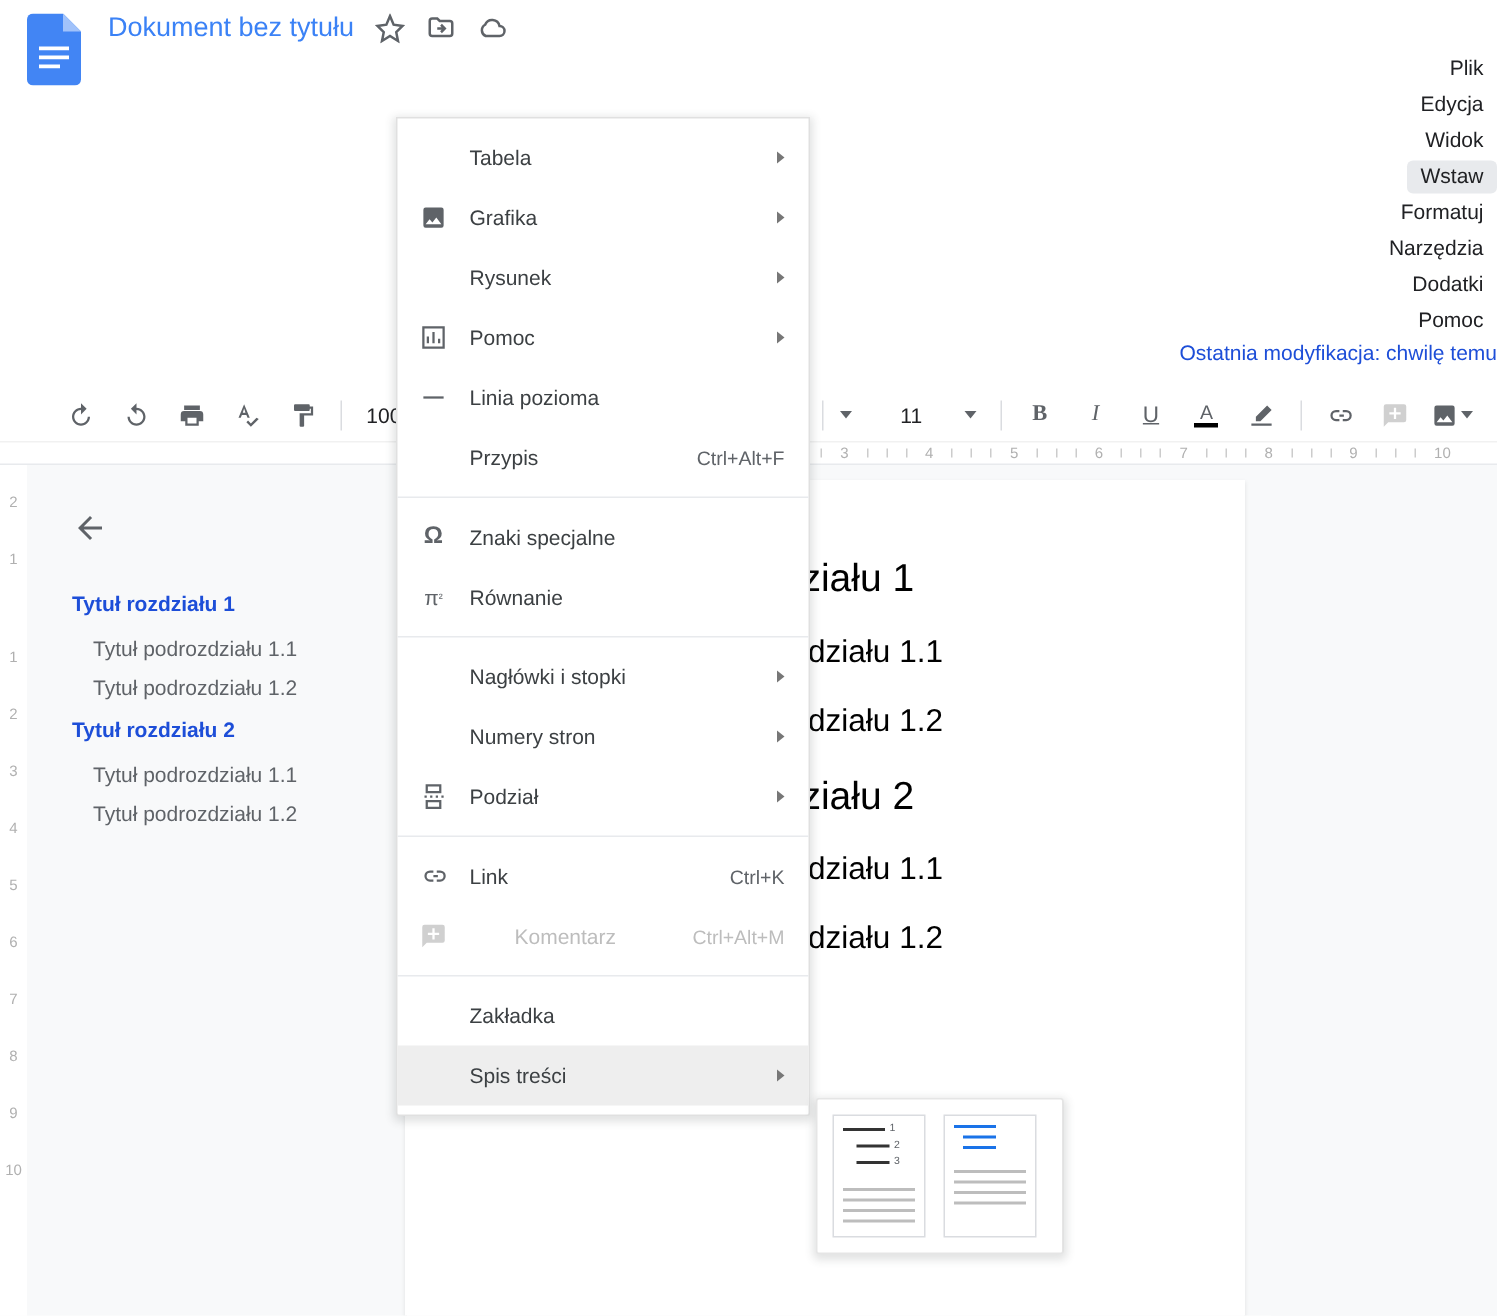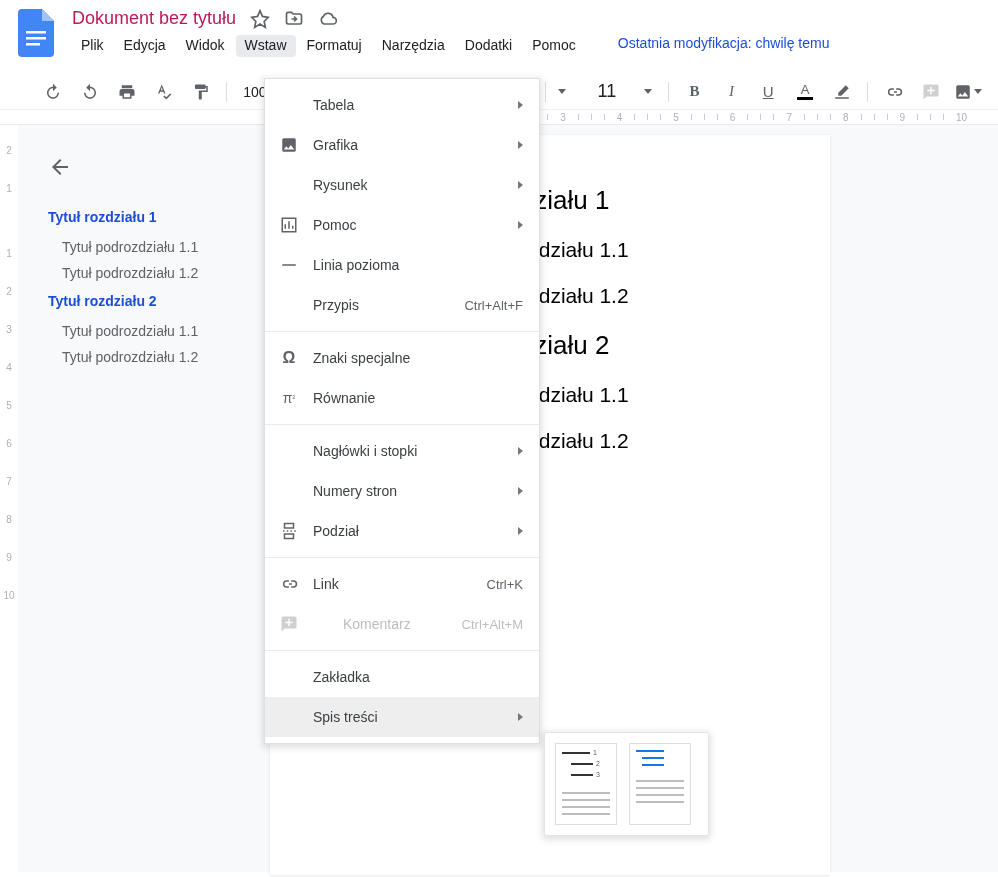--- a/index.html
+++ b/index.html
@@ -2,32 +2,32 @@
 <html><head>
 <meta charset="utf-8">
 <style>
   * { box-sizing: border-box; }
   body { margin:0; font-family: Arial, "Google Sans", sans-serif; background:#fff; color:#202124; width:998px; height:877px; overflow:hidden; }
   .header { padding:8px 0 0 16px; display:flex; align-items:flex-start; }
   .doc-icon { width:40px; height:50px; margin-right:16px; display:flex; align-items:center; justify-content:center; }
   .doc-icon svg { display:block; }
   .header-main { flex:1; }
   .title-row { display:flex; align-items:center; gap:14px; font-size:18px; color:#5f6368; }
-  .title-row .title { color:#be185d; }
+  .title-row .title { color:#3b82f6; }
   .title-icon { color:#5f6368; width:20px; height:20px; display:inline-flex; align-items:center; justify-content:center; }
-  .menubar { display:flex; gap:2px; margin-top:6px; font-size:14px; color:#202124; align-items:flex-start; }
+  .menubar { display:flex; gap:2px; margin-top:6px; font-size:14px; color:#202124; align-items:flex-end;flex-direction:column; }
   .menubar .menu-item { padding:2px 9px 4px; border-radius:4px; }
   .menubar .menu-item.open { background:#e8eaed; }
   .menubar .last-edit { margin-left:31px; color:#1d4ed8; }
   
   .toolbar { margin-top:12px; padding:4px 16px 0 40px; display:flex; align-items:center; gap:10px; height:40px; border-bottom:1px solid #f1f1f1; position:relative; z-index:1; }
   .tb-btn { color:#5f6368; width:28px; height:28px; display:inline-flex; align-items:center; justify-content:center; }
   .tb-sep { width:1px; height:20px; background:#dadce0; margin:0 2px; }
   .zoom { display:flex; align-items:center; gap:6px; font-size:14px; color:#202124; padding:0 4px; }
-  .font-size { display:flex; align-items:center; gap:6px; font-size:18px; padding:0 4px; }
+  .font-size { display:flex; align-items:center; gap:6px; font-size:14px; padding:0 4px; }
   .caret { border-left:4px solid transparent; border-right:4px solid transparent; border-top:5px solid #5f6368; }
 
   .ruler { height:15px; background:#fff; border-bottom:1px solid #e8eaed; position:relative; padding-left:408px; font-size:10px; color:#b0b0b0; letter-spacing:0; overflow:hidden; display:flex; align-items:center; gap:12px; white-space:nowrap; }
   .ruler span { display:inline-block; }
   .ruler .tick { display:inline-block; width:1px; height:6px; background:#ccc; }
   
   .body-area { display:flex; height:calc(877px - 130px); }
   
   .vruler { width:18px; background:#fff; border-right:0; font-size:10px; color:#b0b0b0; display:flex; flex-direction:column; align-items:center; padding-top:20px; gap:27px; }
   

